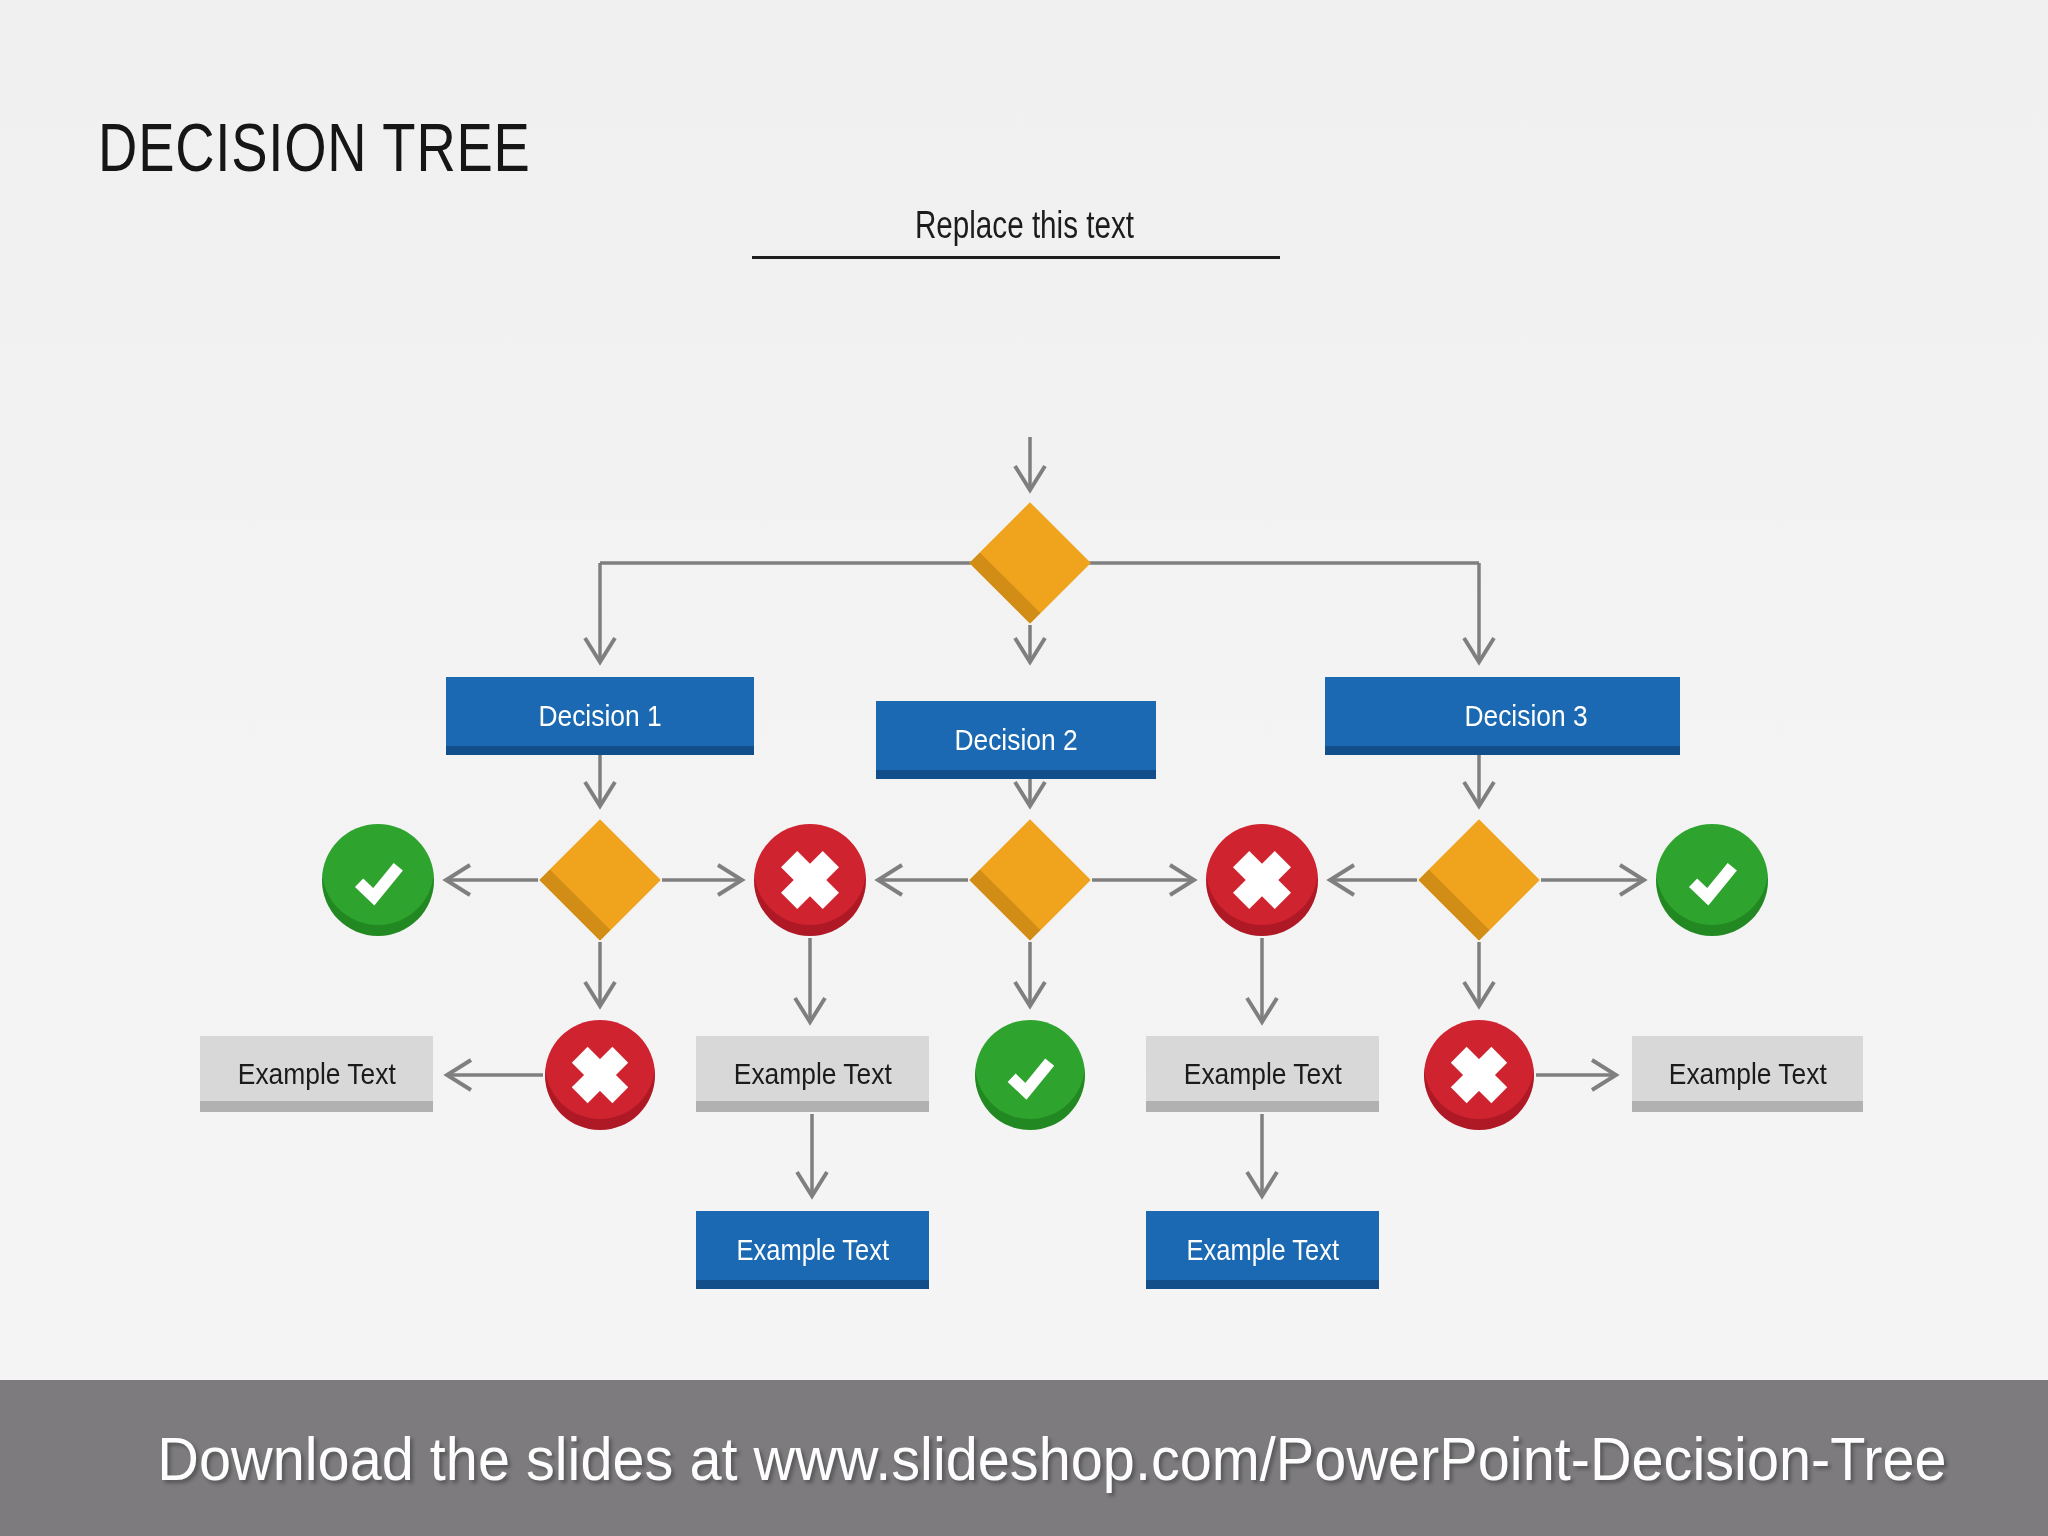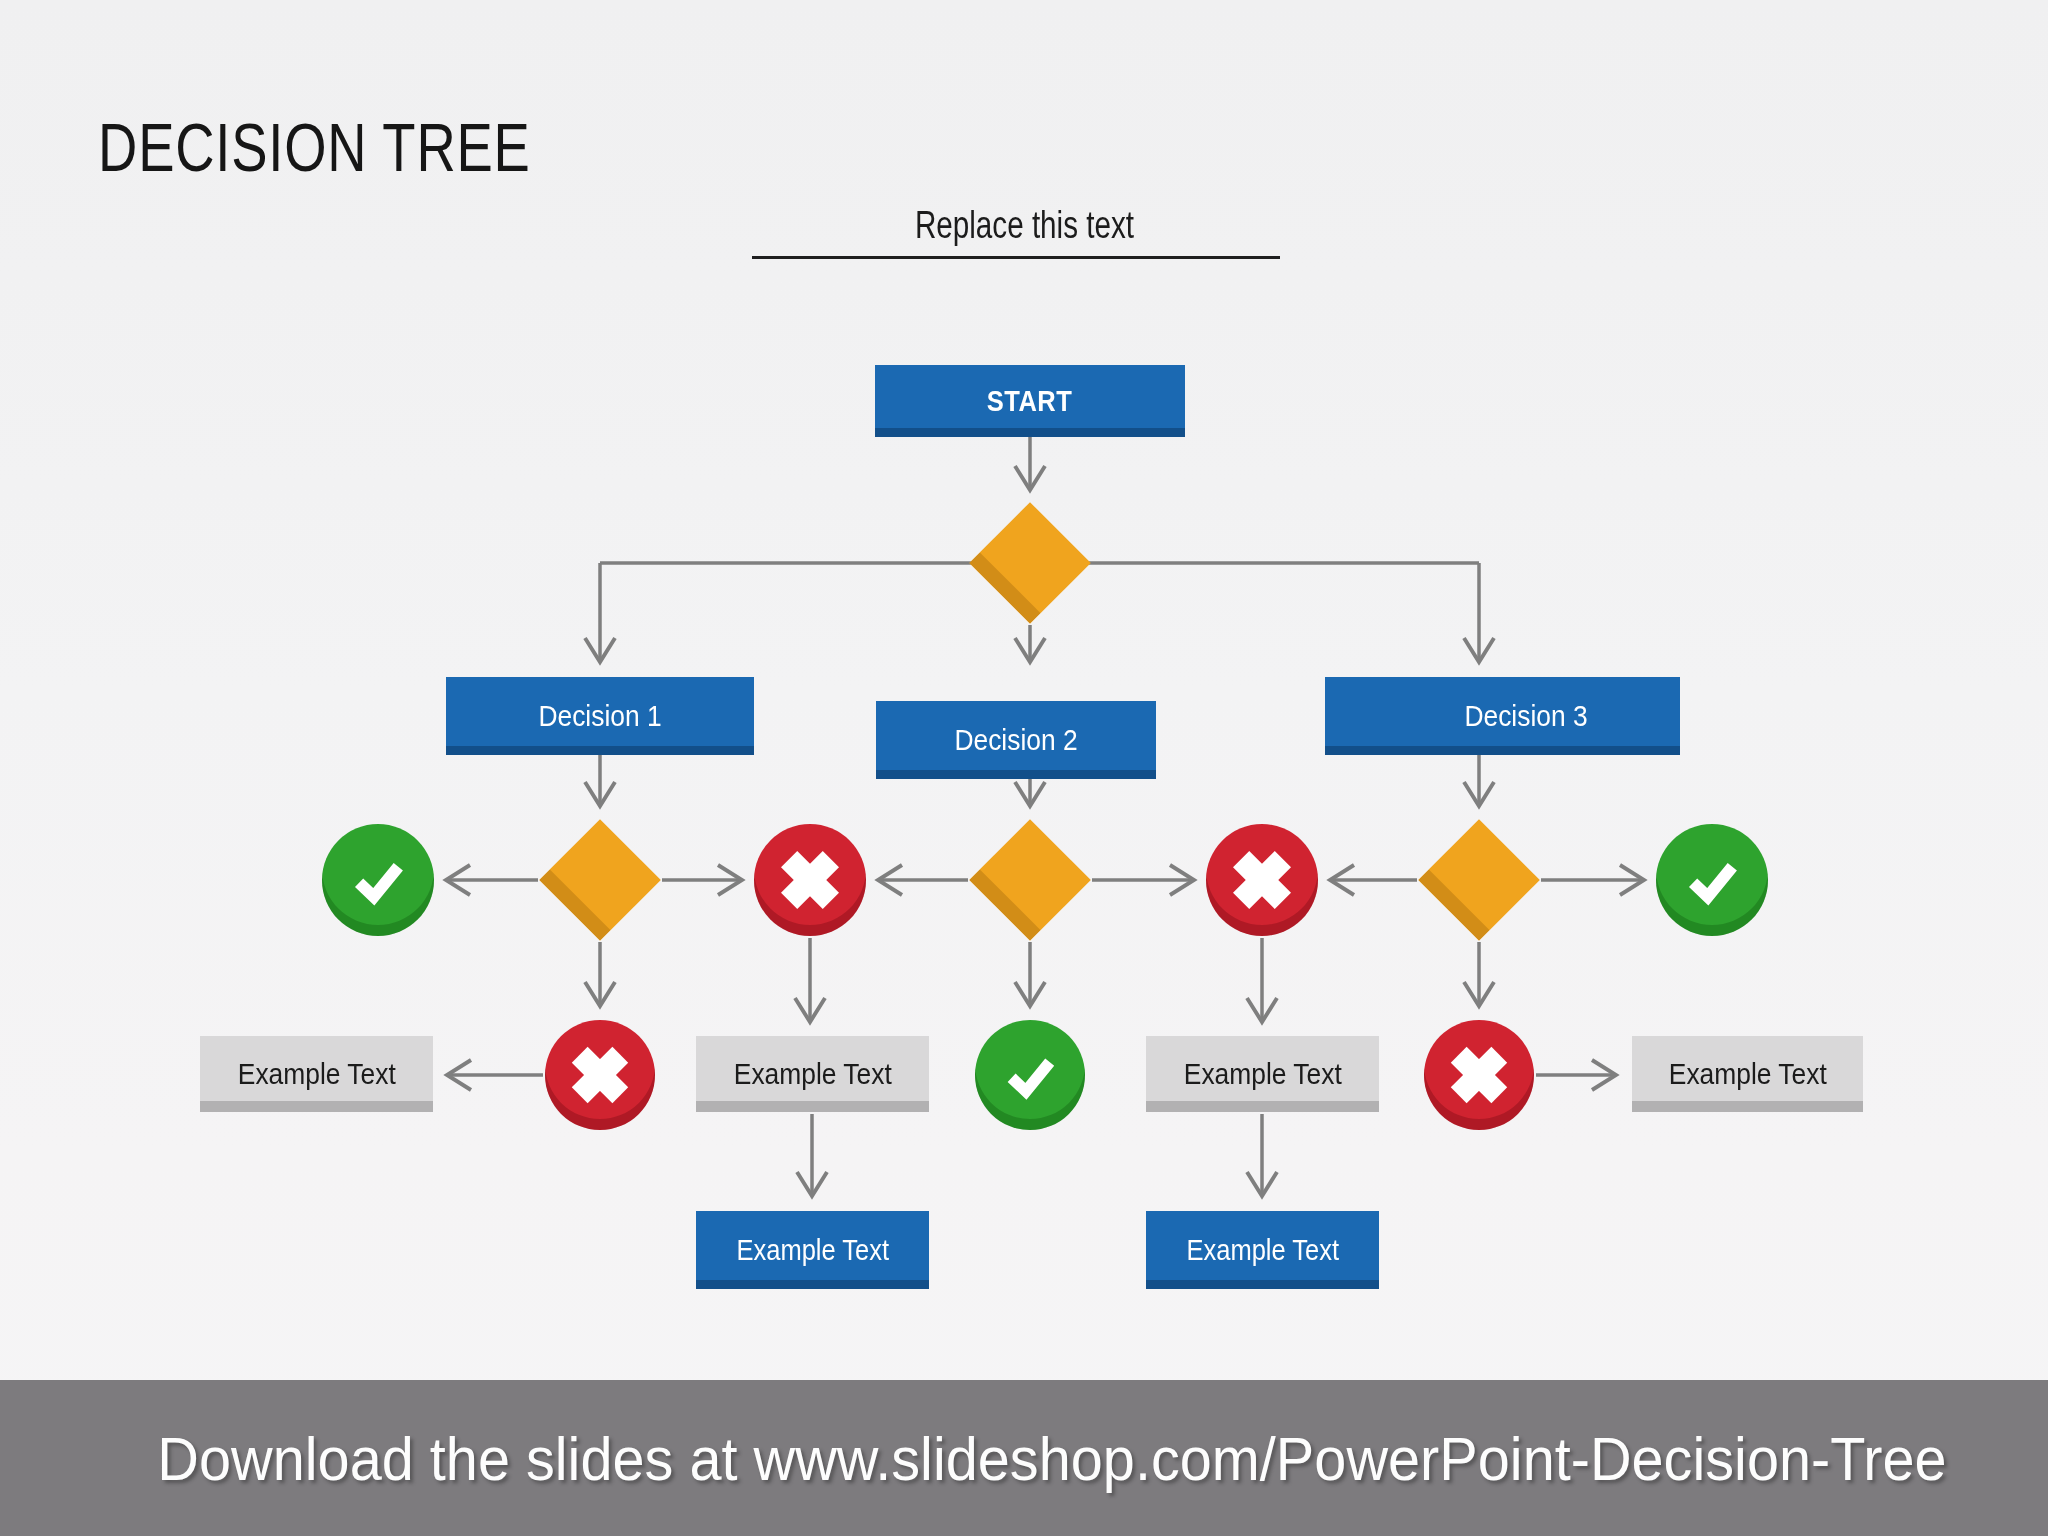--- a/index.html
+++ b/index.html
@@ -89,23 +89,20 @@
       <line x1="1479" y1="942" x2="1479" y2="1006" marker-end="url(#ah)"></line>
       <line x1="810" y1="938" x2="810" y2="1022" marker-end="url(#ah)"></line>
       <line x1="1262" y1="938" x2="1262" y2="1022" marker-end="url(#ah)"></line>
       <line x1="543" y1="1075" x2="447" y2="1075" marker-end="url(#ah)"></line>
       <line x1="1536" y1="1075" x2="1616" y2="1075" marker-end="url(#ah)"></line>
       <line x1="812" y1="1114" x2="812" y2="1196" marker-end="url(#ah)"></line>
       <line x1="1262" y1="1114" x2="1262" y2="1196" marker-end="url(#ah)"></line>
     </g>
   </svg>
 
-  <div class="node blue start" style="left:875px;top:365px;width:310px;height:72px;">
-    <span>START</span>
-  </div>
 
   <div class="diamond" style="left:987px;top:520px;"></div>
 
   <div class="node blue" style="left:446px;top:677px;width:308px;height:78px;">
     <span>Decision 1</span>
   </div>
   <div class="node blue" style="left:876px;top:701px;width:280px;height:78px;">
     <span>Decision 2</span>
   </div>
   <div class="node blue" style="left:1325px;top:677px;width:308px;height:78px;padding-left:47px;">

